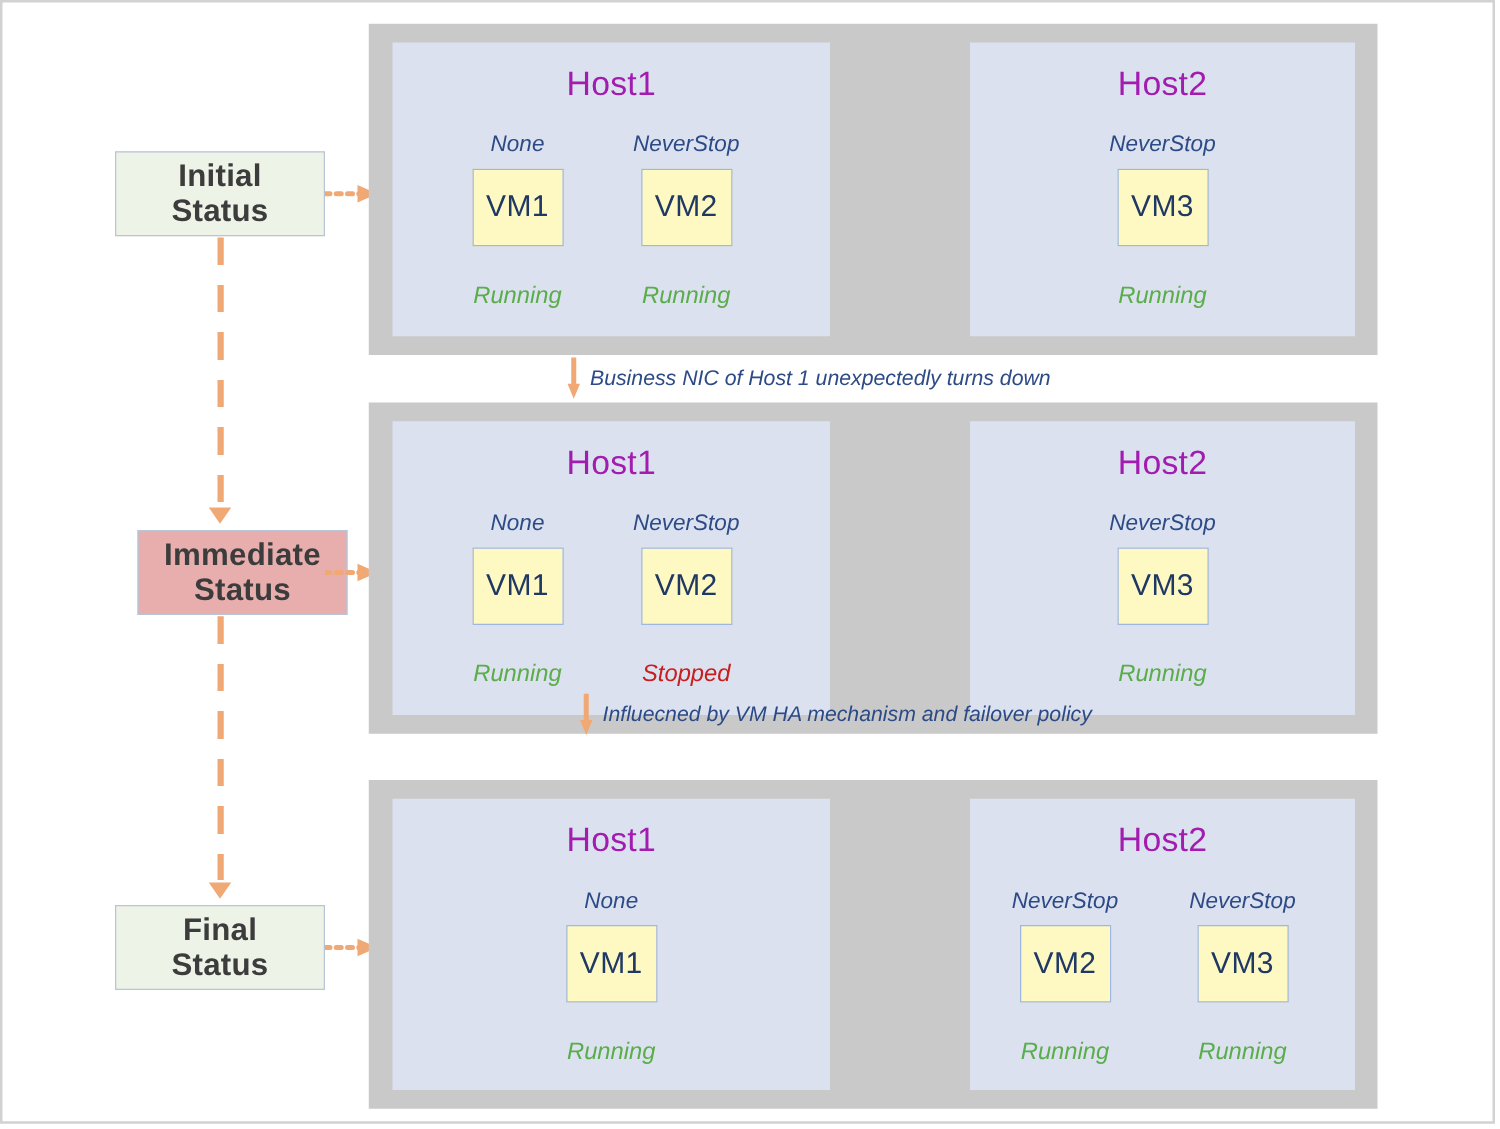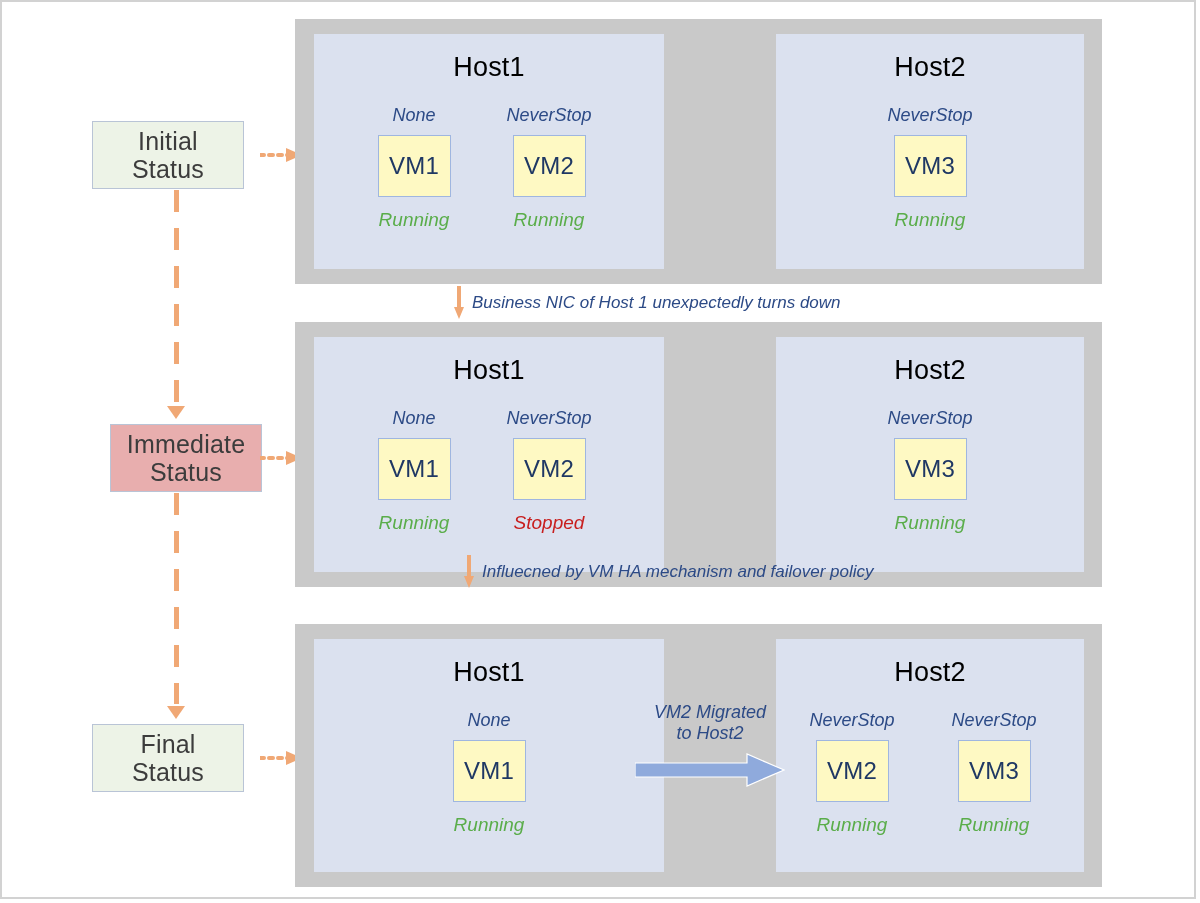--- a/index.html
+++ b/index.html
@@ -21,32 +21,33 @@
     height: 899px;
     margin: 0;
     background: #ffffff;
     border: 2px solid #d2d2d2;
     box-sizing: border-box;
   }
 
   
   .status-chip {
     position: absolute;
-    width: 152px;
+    width: 168px;
     height: 68px;
     display: flex;
     flex-direction: column;
     align-items: center;
     justify-content: center;
     box-sizing: border-box;
     border: 1px solid #b9c4d6;
     font-size: 25px;
     color: #3c3c3c;
     line-height: 1.12;
     letter-spacing: .2px;
+    font-weight: bold;
   }
   .status-chip .l1, .status-chip .l2 { display:block; }
   .chip-initial { left: 90px; top: 119px; background: #edf3e7; }
   .chip-immediate { left: 108px; top: 422px; background: #e8aeae; }
   .chip-final { left: 90px; top: 722px; background: #edf3e7; }
   .spine-dash {
     position: absolute;
     left: 172px;
     width: 5px;
     background: repeating-linear-gradient(
@@ -93,21 +94,21 @@
   .host {
     position: absolute;
     background: #dbe1ef;
     box-sizing: border-box;
   }
   .host-title {
     position: absolute;
     left: 0; right: 0;
     text-align: center;
     font-size: 27px;
-    color: #000000;
+    color: #a21caf;
     letter-spacing: .2px;
   }
 
   .vm-col {
     position: absolute;
     width: 120px;
     text-align: center;
   }
   .vm-policy {
     font-size: 18px;
@@ -124,21 +125,21 @@
     border: 1px solid #9fb6e0;
     box-sizing: border-box;
     display: flex;
     align-items: center;
     justify-content: center;
     font-size: 24px;
     color: #1f3864;
     letter-spacing: .3px;
   }
   .vm-state {
-    margin-top: 13px;
+    margin-top: 30px;
     font-size: 19px;
     font-style: italic;
     line-height: 1;
     white-space: nowrap;
   }
   .state-running { color: #5aad4a; }
   .state-stopped { color: #c81e1e; }
 
   
   .transition {
@@ -324,21 +325,14 @@
       </div>
 
       <div class="vm-col" style="left:158px; top:72px;">
         <div class="vm-policy">NeverStop</div>
         <div class="vm-box">VM3</div>
         <div class="vm-state state-running">Running</div>
       </div>
     </div>
   </div>
 
-  <div class="migration">
-    <div class="migration-label">VM2 Migrated</div>
-    <div class="migration-label">to Host2</div>
-    <svg class="migration-arrow" viewBox="0 0 150 34">
-      <path d="M0 10 L112 10 L112 1 L149 17 L112 33 L112 24 L0 24 Z" fill="#8faadc" stroke="#ffffff" stroke-width="1.2"></path>
-    </svg>
-  </div>
 
 </div>
 
 </body></html>

